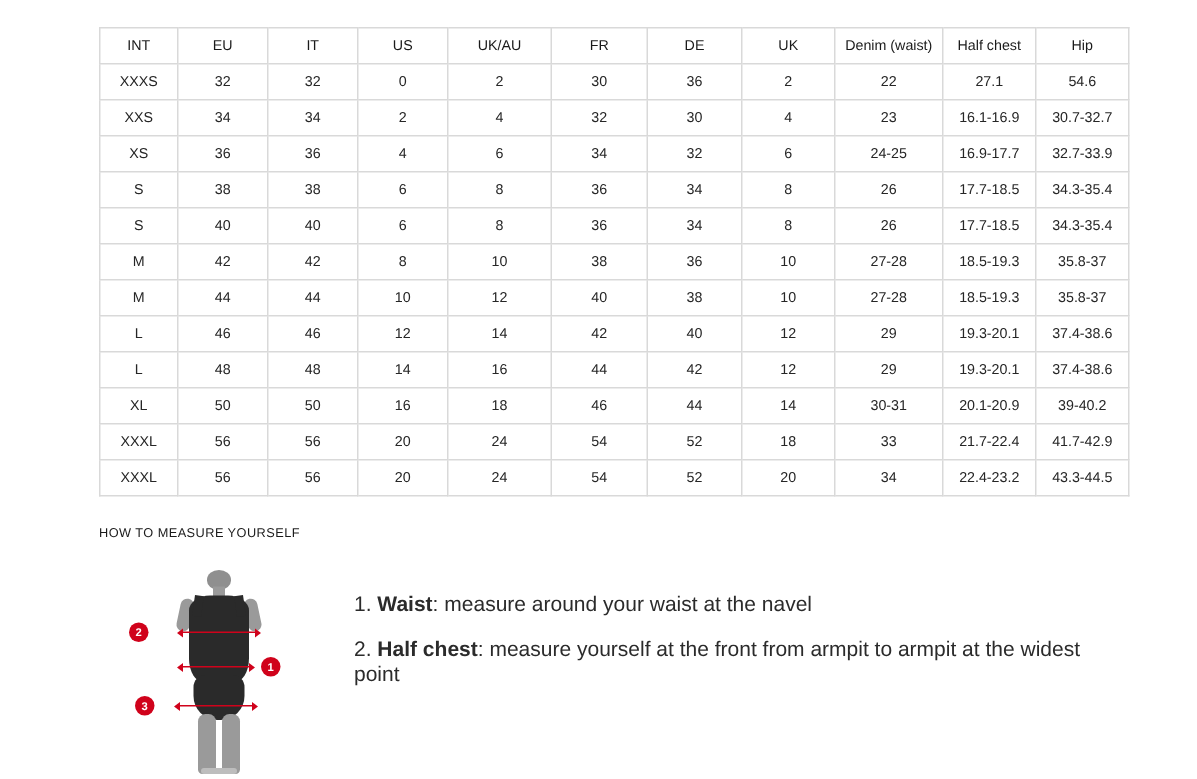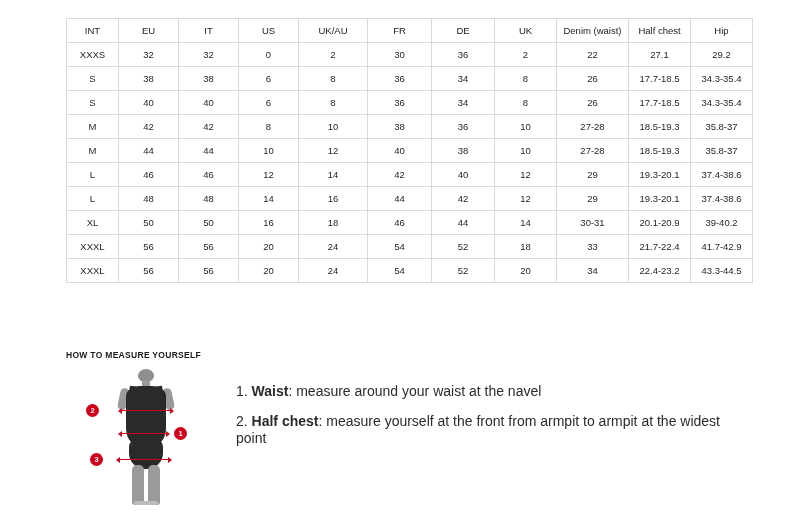--- a/index.html
+++ b/index.html
@@ -66,24 +66,24 @@
 
   
   .measure-section {
     position: absolute;
     left: 66px;
     top: 350px;
     width: 666px;
   }
   .measure-title {
     font-size: 8.5px;
-    font-weight: bold;
+    font-weight: normal;
     letter-spacing: 0.3px;
     color: #1a1a1a;
-    margin-bottom: 9px;
+    margin-bottom: 20px;
   }
   .measure-body {
     position: relative;
     display: flex;
     align-items: flex-start;
   }
   .figure-area {
     position: relative;
     width: 120px;
     height: 140px;
@@ -270,21 +270,47 @@
           <td>XXXS</td>
           <td>32</td>
           <td>32</td>
           <td>0</td>
           <td>2</td>
           <td>30</td>
           <td>36</td>
           <td>2</td>
           <td>22</td>
           <td>27.1</td>
-          <td>29.2</td>
+          <td>54.6</td>
+        </tr>
+        <tr>
+          <td>XXS</td>
+          <td>34</td>
+          <td>34</td>
+          <td>2</td>
+          <td>4</td>
+          <td>32</td>
+          <td>30</td>
+          <td>4</td>
+          <td>23</td>
+          <td>16.1-16.9</td>
+          <td>30.7-32.7</td>
+        </tr>
+        <tr>
+          <td>XS</td>
+          <td>36</td>
+          <td>36</td>
+          <td>4</td>
+          <td>6</td>
+          <td>34</td>
+          <td>32</td>
+          <td>6</td>
+          <td>24-25</td>
+          <td>16.9-17.7</td>
+          <td>32.7-33.9</td>
         </tr>
         <tr>
           <td>S</td>
           <td>38</td>
           <td>38</td>
           <td>6</td>
           <td>8</td>
           <td>36</td>
           <td>34</td>
           <td>8</td>

